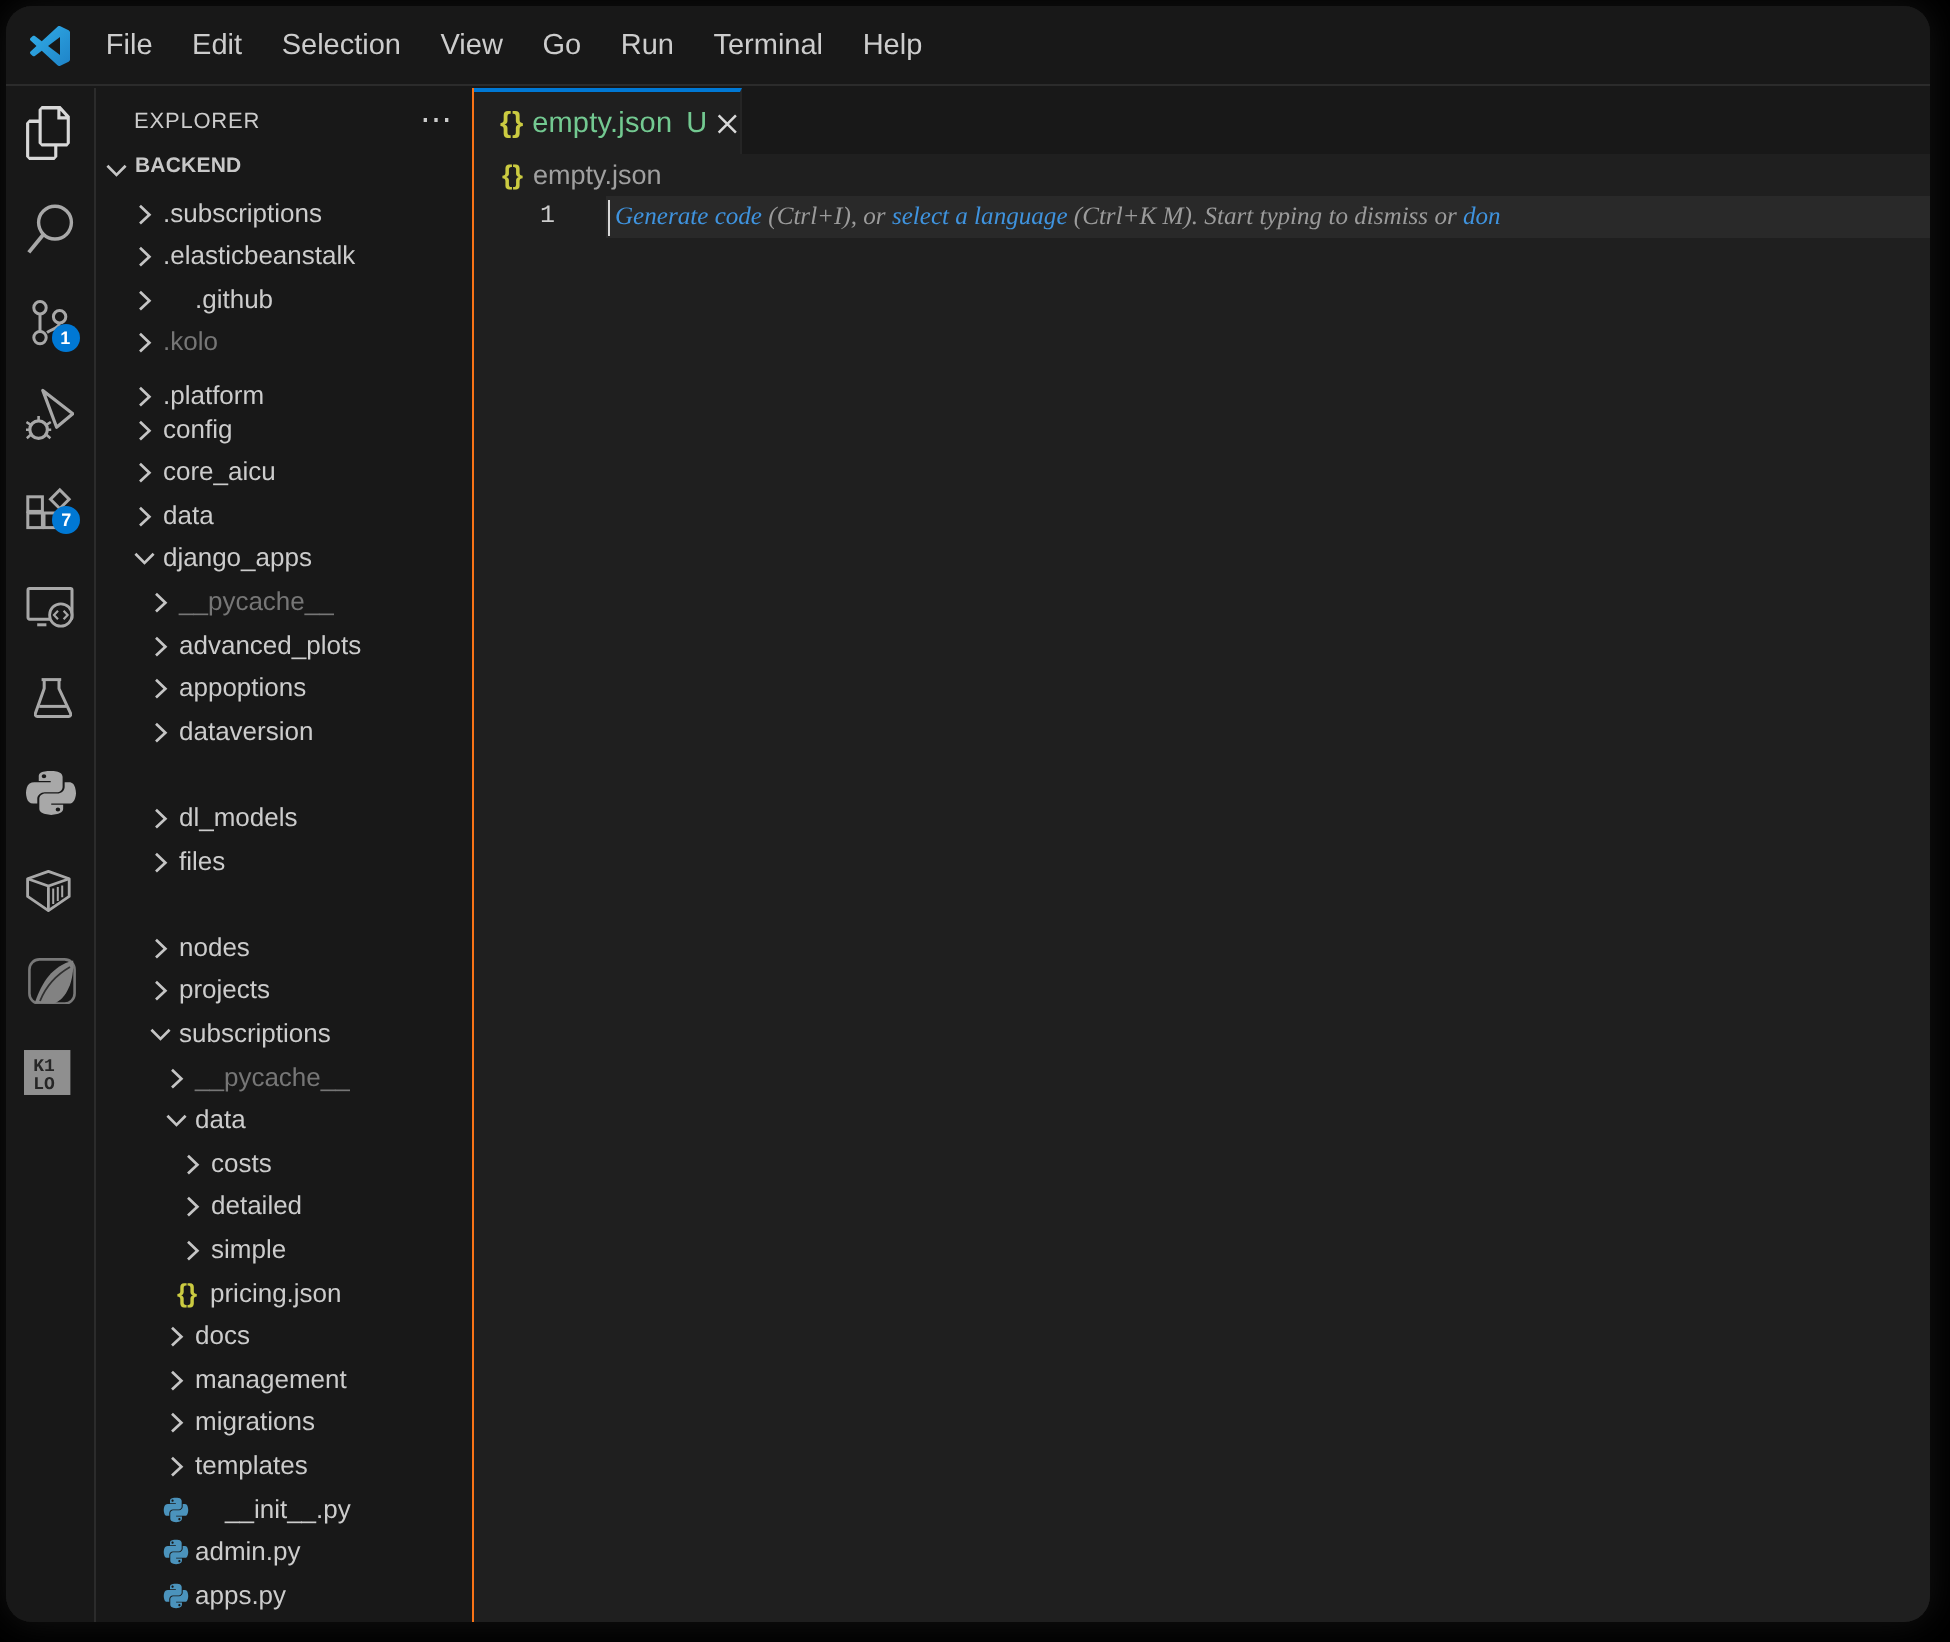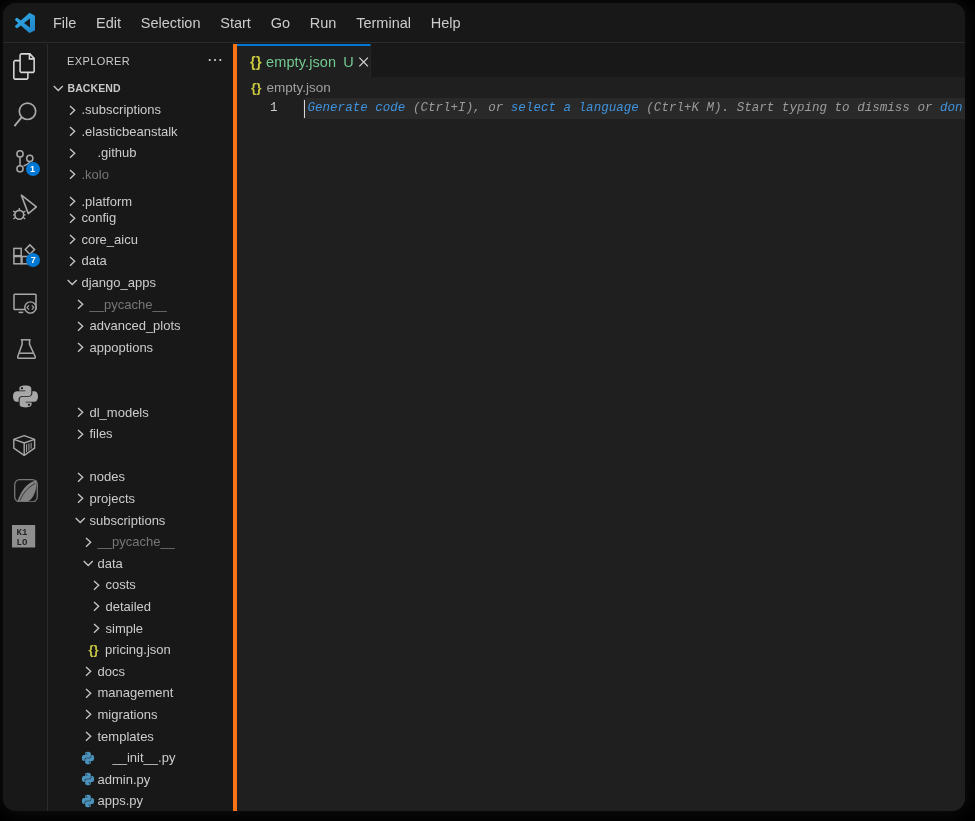--- a/index.html
+++ b/index.html
@@ -20,65 +20,65 @@
 .menu { color:#cccccc; font-size:14.5px; padding:0 9.9px; }
 
 #main { position:absolute; left:0; top:41px; right:0; bottom:0; display:flex; }
 #activitybar { width:45px; background:#181818; border-right:1px solid #2b2b2b; position:relative; }
 .badge {
   position:absolute; width:14px; height:14px; border-radius:50%;
   background:#0078d4; color:#fff; font-size:9px; font-weight:700;
   display:flex; align-items:center; justify-content:center;
 }
 
-#sidebar { width:189px; background:#181818; border-right:4px solid #f97316; position:relative; overflow:hidden; }
+#sidebar { width:189px; background:#181818; border-right:1px solid #f97316; position:relative; overflow:hidden; }
 #sbheader { position:absolute; left:0; top:0; right:0; height:33px; }
 #sbtitle { position:absolute; left:19px; top:11px; font-size:11px; color:#cccccc; letter-spacing:.4px; }
 #sbdots { position:absolute; right:9px; top:5.5px; color:#cccccc; font-size:16px; letter-spacing:1px; }
 #tree { position:absolute; left:0; top:33px; right:0; bottom:0; }
-.row { position:absolute; left:0; right:0; height:22px; display:flex; align-items:center; color:#cccccc; font-size:13px; white-space:nowrap; }
+.row { position:absolute; left:0; right:0; height:22px; display:flex; color:#cccccc; font-size:13px; white-space:nowrap; }
 .row .tw { width:16px; height:16px; flex:none; display:flex; align-items:center; justify-content:center; }
 .row .fi { width:17px; height:16px; flex:none; display:flex; align-items:center; justify-content:flex-start; padding-left:1px; }
 .dim { color:#767676; }
 .root { font-weight:700; font-size:10.5px; color:#c8c8c8; letter-spacing:.1px; }
 .jsonic { color:#cbcb41; font-weight:700; font-size:13px; letter-spacing:0; }
 
 #editor { flex:1; background:#1f1f1f; position:relative; }
 #tabstrip { position:absolute; left:0; top:0; right:0; height:33px; background:#181818; }
 #tab1 {
   position:absolute; left:0; top:0; width:134px; height:33px; background:#1f1f1f;
   border-top:2px solid #0078d4; border-right:1px solid #252525;
   display:flex; align-items:center; color:#73c991; font-size:14.5px; letter-spacing:.1px;
 }
 #breadcrumb { position:absolute; left:0; top:33px; right:0; height:21px; display:flex; align-items:center; font-size:13.5px; color:#a0a0a0; }
 #codearea { position:absolute; left:0; top:54px; right:0; bottom:0; }
 #line1 { position:absolute; left:0; top:0; right:0; height:21px; }
 #l1hl { position:absolute; left:66px; top:0; right:0; height:21px; background:#292929; }
 #lnum { position:absolute; left:0; top:0; width:40.5px; height:21px; text-align:right; color:#cccccc; font-family:"Liberation Mono",monospace; font-size:12.5px; line-height:21px; }
 #cursor { position:absolute; left:66.5px; top:1.5px; width:1.8px; height:18px; background:#d7d7d7; }
-#ghost { position:absolute; left:70.5px; top:0; height:21px; line-height:21px; font-family:Liberation Mono, monospace; font-size:12.55px; font-style:italic; white-space:pre; color:#9b9b9b; }
+#ghost { position:absolute; left:70.5px; top:0; height:21px; line-height:21px; font-family:Liberation Serif, serif; font-size:12.55px; font-style:italic; white-space:pre; color:#9b9b9b; }
 .lnk { color:#3f93de; }
 </style>
 </head>
 <body>
 <div id="win">
   <div id="titlebar">
     <svg id="vslogo" viewBox="0 0 100 100">
 <defs>
           <linearGradient id="vsg" x1="0" y1="0" x2="1" y2="1">
 <stop offset="0" stop-color="#32aee8"></stop>
             <stop offset="1" stop-color="#1e83c8"></stop>
 </linearGradient>
         </defs>
 <path fill="url(#vsg)" fill-rule="evenodd" d="M70.9 99.3 C72.5 99.9 74.3 99.9 75.9 99.1 L96.5 89.2 C98.6 88.2 100 86 100 83.6 V16.4 C100 14 98.6 11.8 96.5 10.8 L75.9 0.9 C73.8 -0.1 71.3 0.1 69.5 1.4 C69.3 1.6 69 1.8 68.8 2.1 L29.4 38 L12.2 25 C10.6 23.8 8.4 23.9 6.9 25.2 L1.4 30.3 C-0.5 31.9 -0.5 34.8 1.4 36.4 L16.2 50 L1.4 63.6 C-0.5 65.2 -0.5 68.1 1.4 69.7 L6.9 74.8 C8.4 76.1 10.6 76.2 12.2 75 L29.4 62 L68.8 97.9 C69.4 98.5 70.1 99 70.9 99.3 Z M75 27.3 L45.1 50 L75 72.7 V27.3 Z"></path>
 </svg>
     <div class="menu">File</div>
       <div class="menu">Edit</div>
       <div class="menu">Selection</div>
-      <div class="menu">Start</div>
+      <div class="menu">View</div>
       <div class="menu">Go</div>
       <div class="menu">Run</div>
       <div class="menu">Terminal</div>
       <div class="menu">Help</div>
   </div>
   <div id="main">
     <div id="activitybar">
 <svg style="position:absolute;left:9px;top:9px" width="25" height="27" viewBox="0 0 24 24" preserveAspectRatio="none">
           <path fill="#d8d8d8" fill-rule="evenodd" d="M17.5 0h-9L7 1.5V6H2.5L1 7.5v15.07L2.5 24h12.07L16 22.57V18h4.7l1.3-1.43V4.5L17.5 0zm0 2.12l2.38 2.38H17.5V2.12zm-3 20.38h-12v-15H7v9.07L8.5 18h6v4.5zm6-6h-12v-15H16V6h4.5v10.5z"></path>
         </svg>
@@ -252,20 +252,28 @@
             </div>
             <span style="margin-left:2px">advanced_plots</span>
           </div>
 <div class="row" style="top:259.2px">
             <div class="tw" style="margin-left:23.5px">
               <svg width="16" height="16" viewBox="0 0 16 16">
                 <path d="M6 3.9 L10.7 8.35 L6 12.8" fill="none" stroke="#c5c5c5" stroke-width="1.35"></path>
               </svg>
             </div>
             <span style="margin-left:2px">appoptions</span>
+          </div>
+<div class="row" style="top:280.8px">
+            <div class="tw" style="margin-left:23.5px">
+              <svg width="16" height="16" viewBox="0 0 16 16">
+                <path d="M6 3.9 L10.7 8.35 L6 12.8" fill="none" stroke="#c5c5c5" stroke-width="1.35"></path>
+              </svg>
+            </div>
+            <span style="margin-left:2px">dataversion</span>
           </div>
 <div class="row" style="top:324.0px">
             <div class="tw" style="margin-left:23.5px">
               <svg width="16" height="16" viewBox="0 0 16 16">
                 <path d="M6 3.9 L10.7 8.35 L6 12.8" fill="none" stroke="#c5c5c5" stroke-width="1.35"></path>
               </svg>
             </div>
             <span style="margin-left:2px">dl_models</span>
           </div>
 <div class="row" style="top:345.6px">

